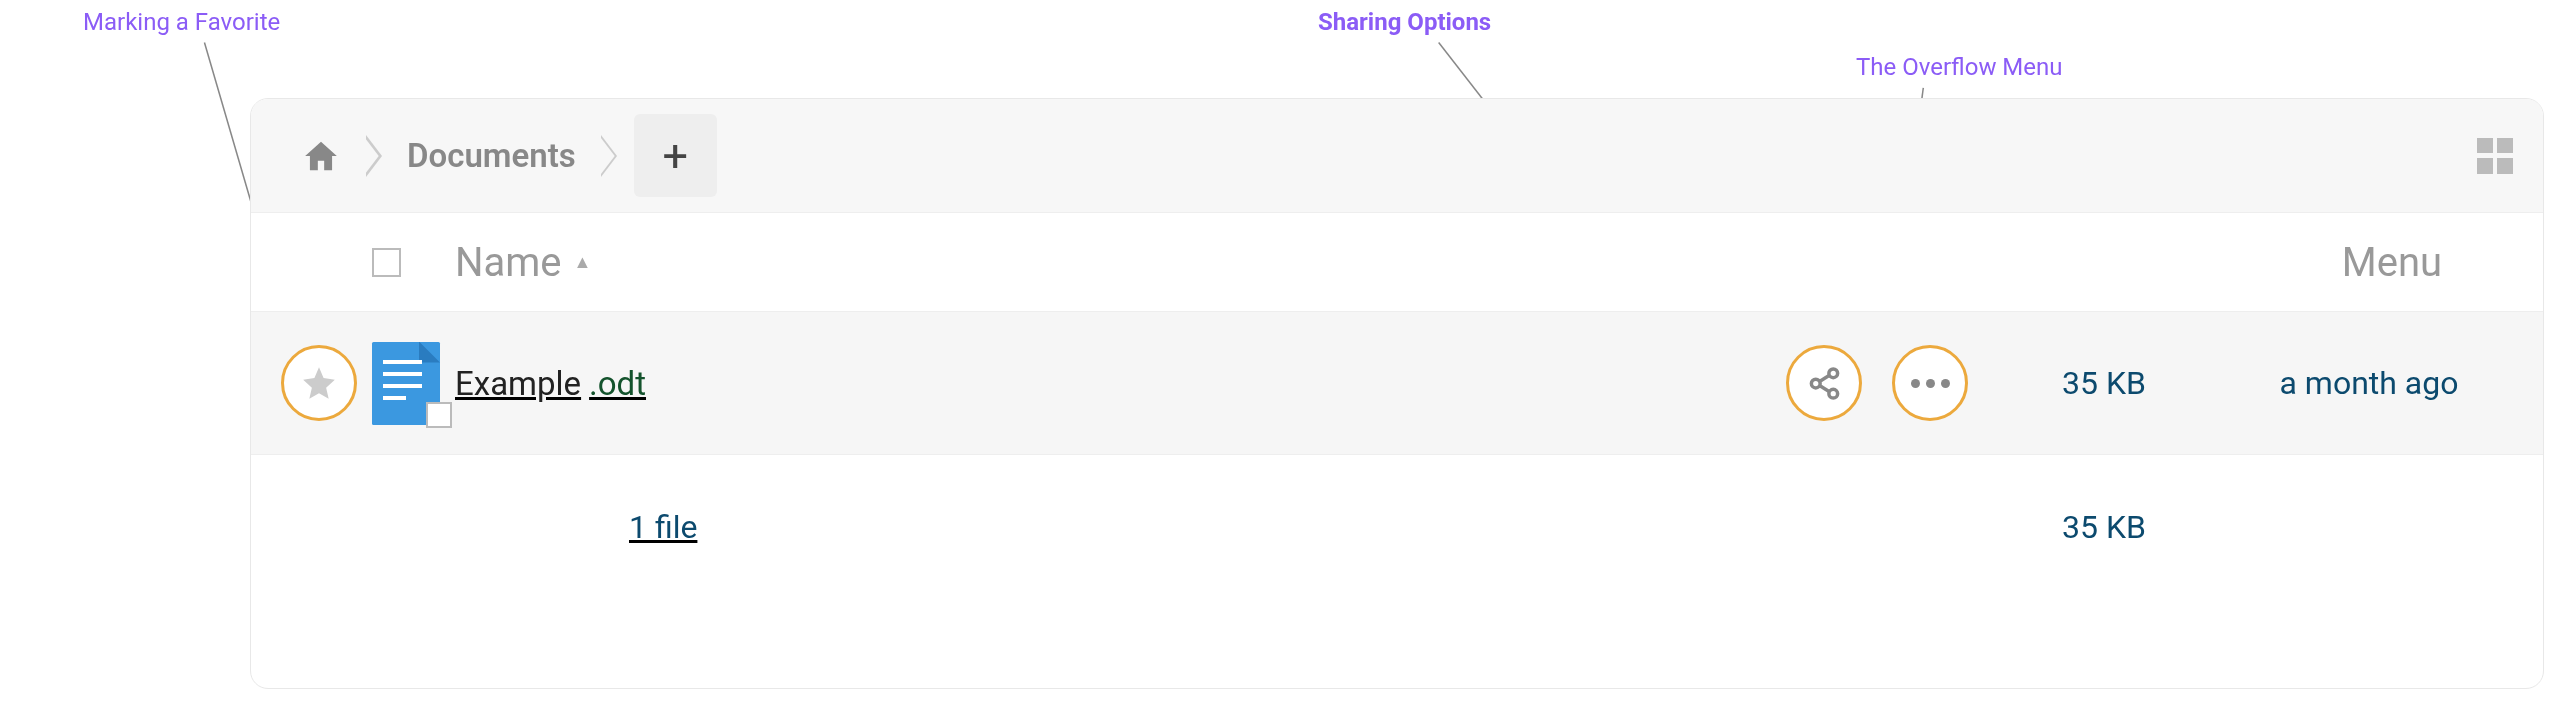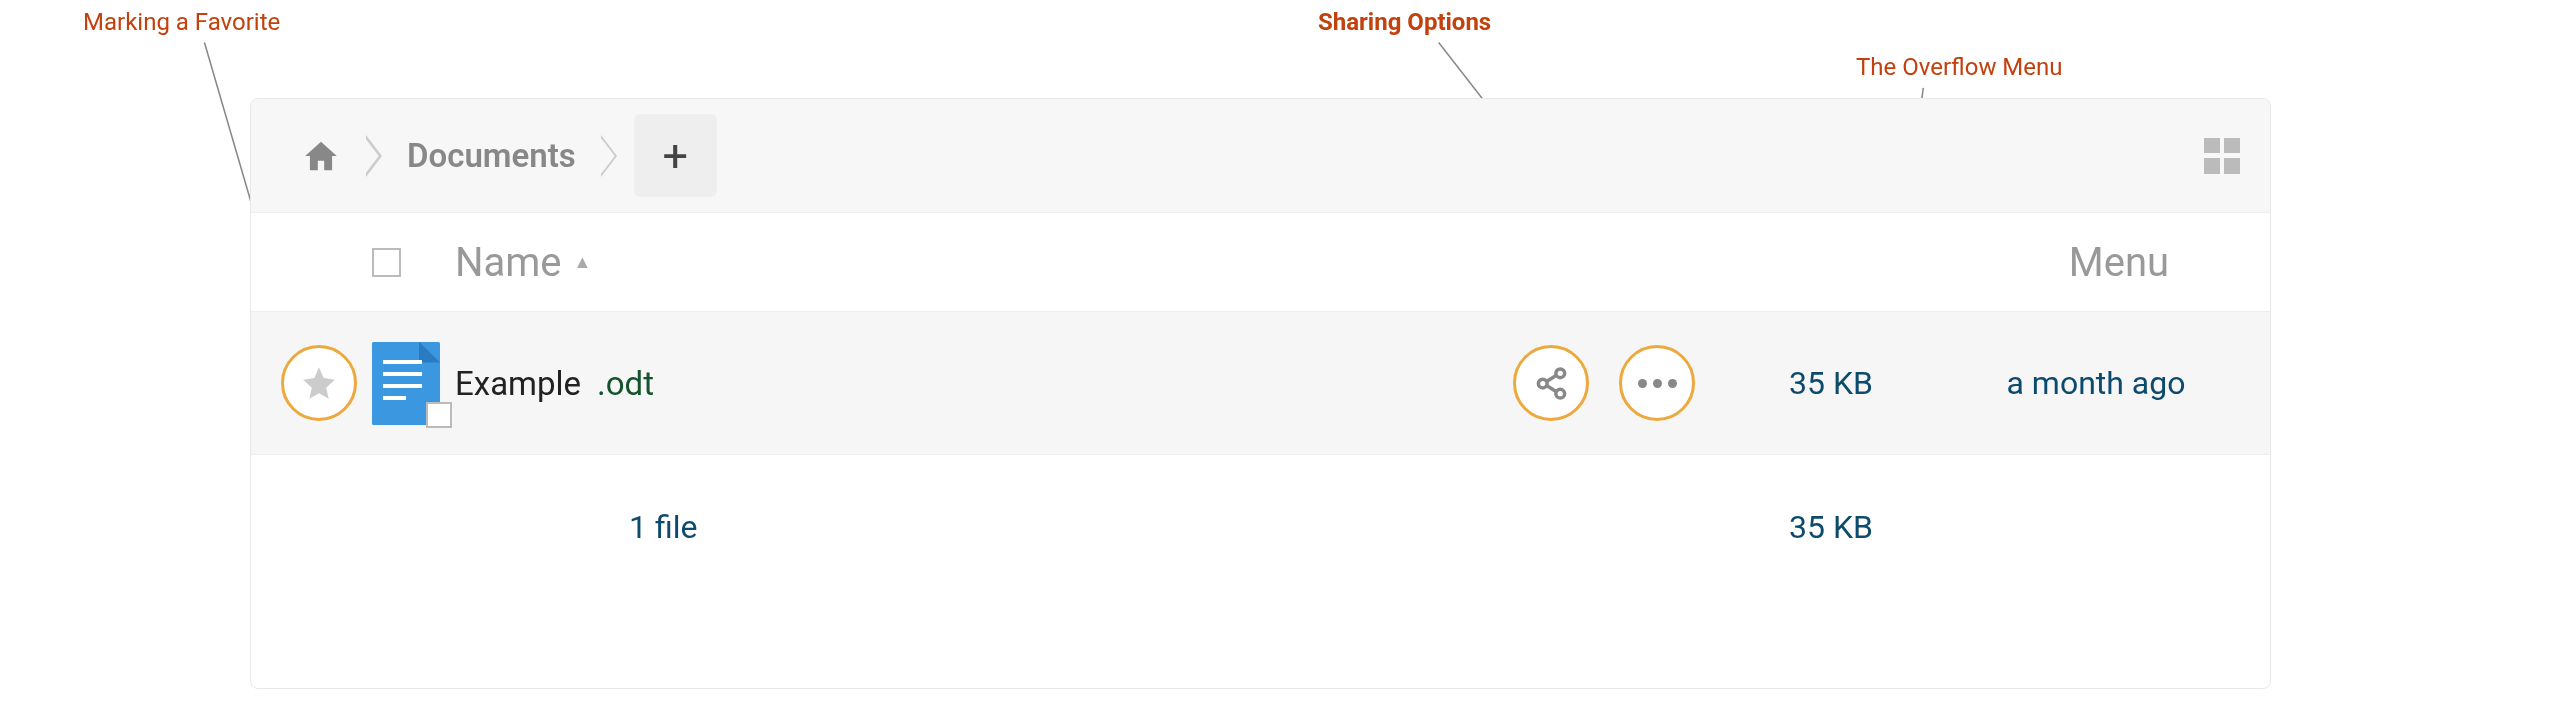--- a/index.html
+++ b/index.html
@@ -8,33 +8,33 @@
     background: #fff;
     width: 2576px;
     height: 709px;
     position: relative;
   }
 
   
   .annotation {
     position: absolute;
     font-size: 24px;
-    color: #c2410c;
+    color: #8b5cf6;
     font-weight: 400;
   }
 
   
   .panel {
     position: absolute;
     left: 250px;
     top: 98px;
-    width: 2021px;
+    width: 2294px;
     height: 591px;
     border: 1.5px solid #e8e8e8;
-    border-radius: 8px;
+    border-radius: 18px;
     background: #fff;
     overflow: hidden;
   }
 
   
   .breadcrumb-bar {
     height: 114px;
     background: #f7f7f7;
     border-bottom: 1.5px solid #eee;
     display: flex;
@@ -199,21 +199,21 @@
     color: #0c4a6e;
   }
 
   
   .summary-row {
     height: 144px;
     display: flex;
     align-items: center;
     padding: 0 30px;
   }
-  .summary-row .col-name { margin-left: 174px; }
+  .summary-row .col-name { margin-left: 174px; text-decoration: underline; }
 
   
   .callouts {
     position:absolute;
     left:0; top:0;
     width:2576px; height:709px;
     pointer-events:none;
   }
 </style>
 </head>
@@ -282,21 +282,21 @@
           <div class="lines">
               <span></span>
               <span></span>
               <span></span>
               <span style="width:60%"></span>
             </div>
         </div>
         <div class="mini-check"></div>
       </div>
     </div>
-    <div class="col-name" style="gap:16px;">
+    <div class="col-name" style="gap:8px;text-decoration:underline;">
       <span class="file-name">Example</span>
         <span class="file-name file-ext">.odt</span>
     </div>
     <div class="col-actions">
       <div class="circle-btn">
         <svg width="35" height="35" viewBox="0 0 24 24" fill="none" stroke="#888" stroke-width="2.4">
           <circle cx="6" cy="12" r="3"></circle>
             <circle cx="18" cy="5" r="3"></circle>
             <circle cx="18" cy="19" r="3"></circle>
           <line x1="8.6" y1="10.6" x2="15.4" y2="6.4"></line>

